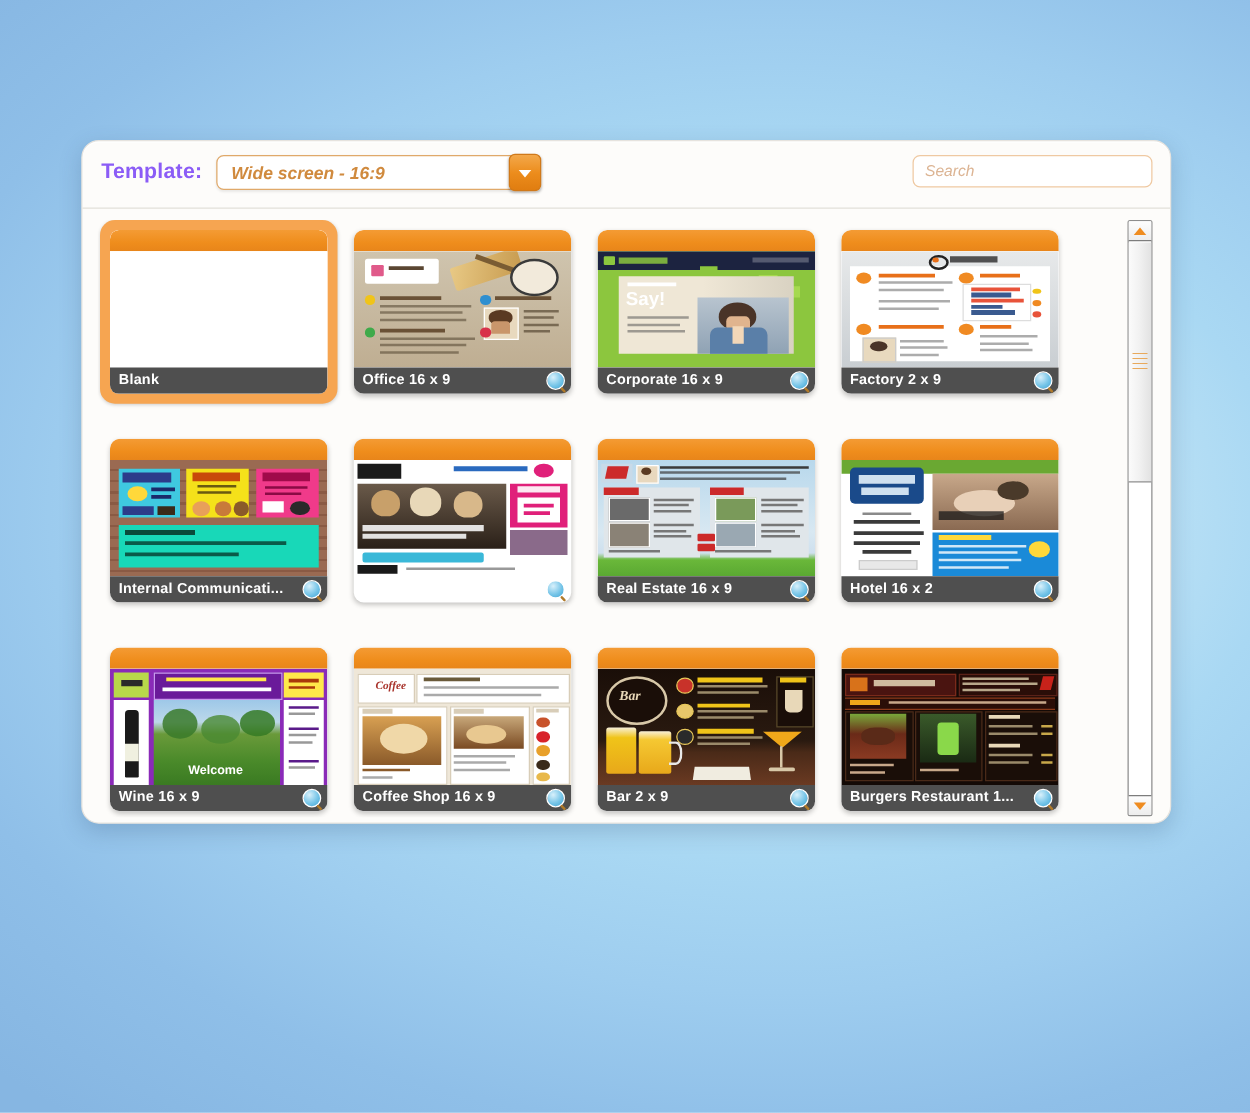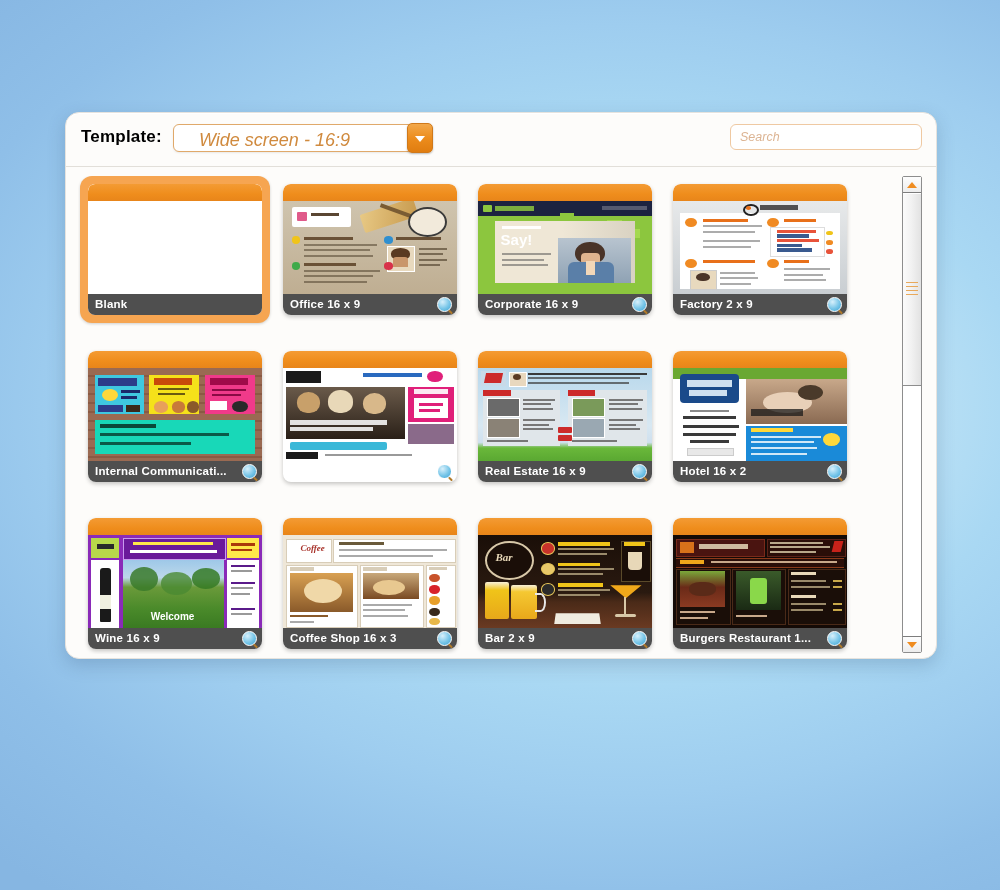--- a/index.html
+++ b/index.html
@@ -35,42 +35,42 @@
     height: 54px;
     border-bottom: 1px solid #e2dfd9;
     box-sizing: border-box;
   }
   #template-label {
     position: absolute;
     left: 15px;
     top: 14px;
     font-size: 17px;
     font-weight: bold;
-    color: #000000;
+    color: #8b5cf6;
     letter-spacing: 0.2px;
   }
   #template-select {
     position: absolute;
     left: 107px;
     top: 11px;
     width: 252px;
     height: 28px;
     border: 1px solid #e0a96a;
     border-radius: 6px;
     background: #ffffff;
     box-sizing: border-box;
     box-shadow: 0 1px 2px rgba(0,0,0,0.08);
   }
   #template-select-value {
     position: absolute;
-    left: 25px;
+    left: 11px;
     top: 5px;
-    font-size: 18px;
+    font-size: 14px;
     font-style: italic;
-    font-weight: normal;
+    font-weight: bold;
     color: #d08a3e;
     white-space: nowrap;
   }
   #template-select-arrow {
     position: absolute;
     right: -9px;
     top: -2px;
     width: 26px;
     height: 30px;
     border-radius: 5px;
@@ -648,21 +648,21 @@
     <div style="position:absolute;left:46%;top:86%;width:26%;height:2px;background:#aaa"></div>
     <div style="position:absolute;left:82%;top:32%;width:16%;height:66%;background:#fff;border:1px solid #d8cdb8"></div>
     <div style="position:absolute;left:84%;top:34%;width:10%;height:4%;background:#d8cdb8"></div>
     <div style="position:absolute;left:84%;top:42%;width:6%;height:9%;border-radius:50%;background:#c8522a"></div>
     <div style="position:absolute;left:84%;top:54%;width:6%;height:9%;border-radius:50%;background:#d8222a"></div>
     <div style="position:absolute;left:84%;top:66%;width:6%;height:9%;border-radius:50%;background:#e8a02a"></div>
     <div style="position:absolute;left:84%;top:78%;width:6%;height:9%;border-radius:50%;background:#3a2a1a"></div>
     <div style="position:absolute;left:84%;top:89%;width:6%;height:8%;border-radius:50%;background:#e8b84a"></div>
                 </div>
               </div>
-              <div class="card-caption">Coffee Shop 16 x 3</div>
+              <div class="card-caption">Coffee Shop 16 x 9</div>
               <div class="zoom-badge"></div>
             </div>
           </div>
           <div class="card">
             <div class="card-inner">
               <div class="card-top"></div>
               <div class="card-preview">
                 <div class="pv pv-full">
                   <div style="position:absolute;inset:0;background:linear-gradient(to bottom,#1a0e08 0%,#2a1a10 62%,#4a2a18 72%,#6a3a22 100%)"></div>
     <div style="position:absolute;left:4%;top:6%;width:26%;height:38%;border:2px solid #d8c8a8;border-radius:50%;background:#1a0e08"></div>

